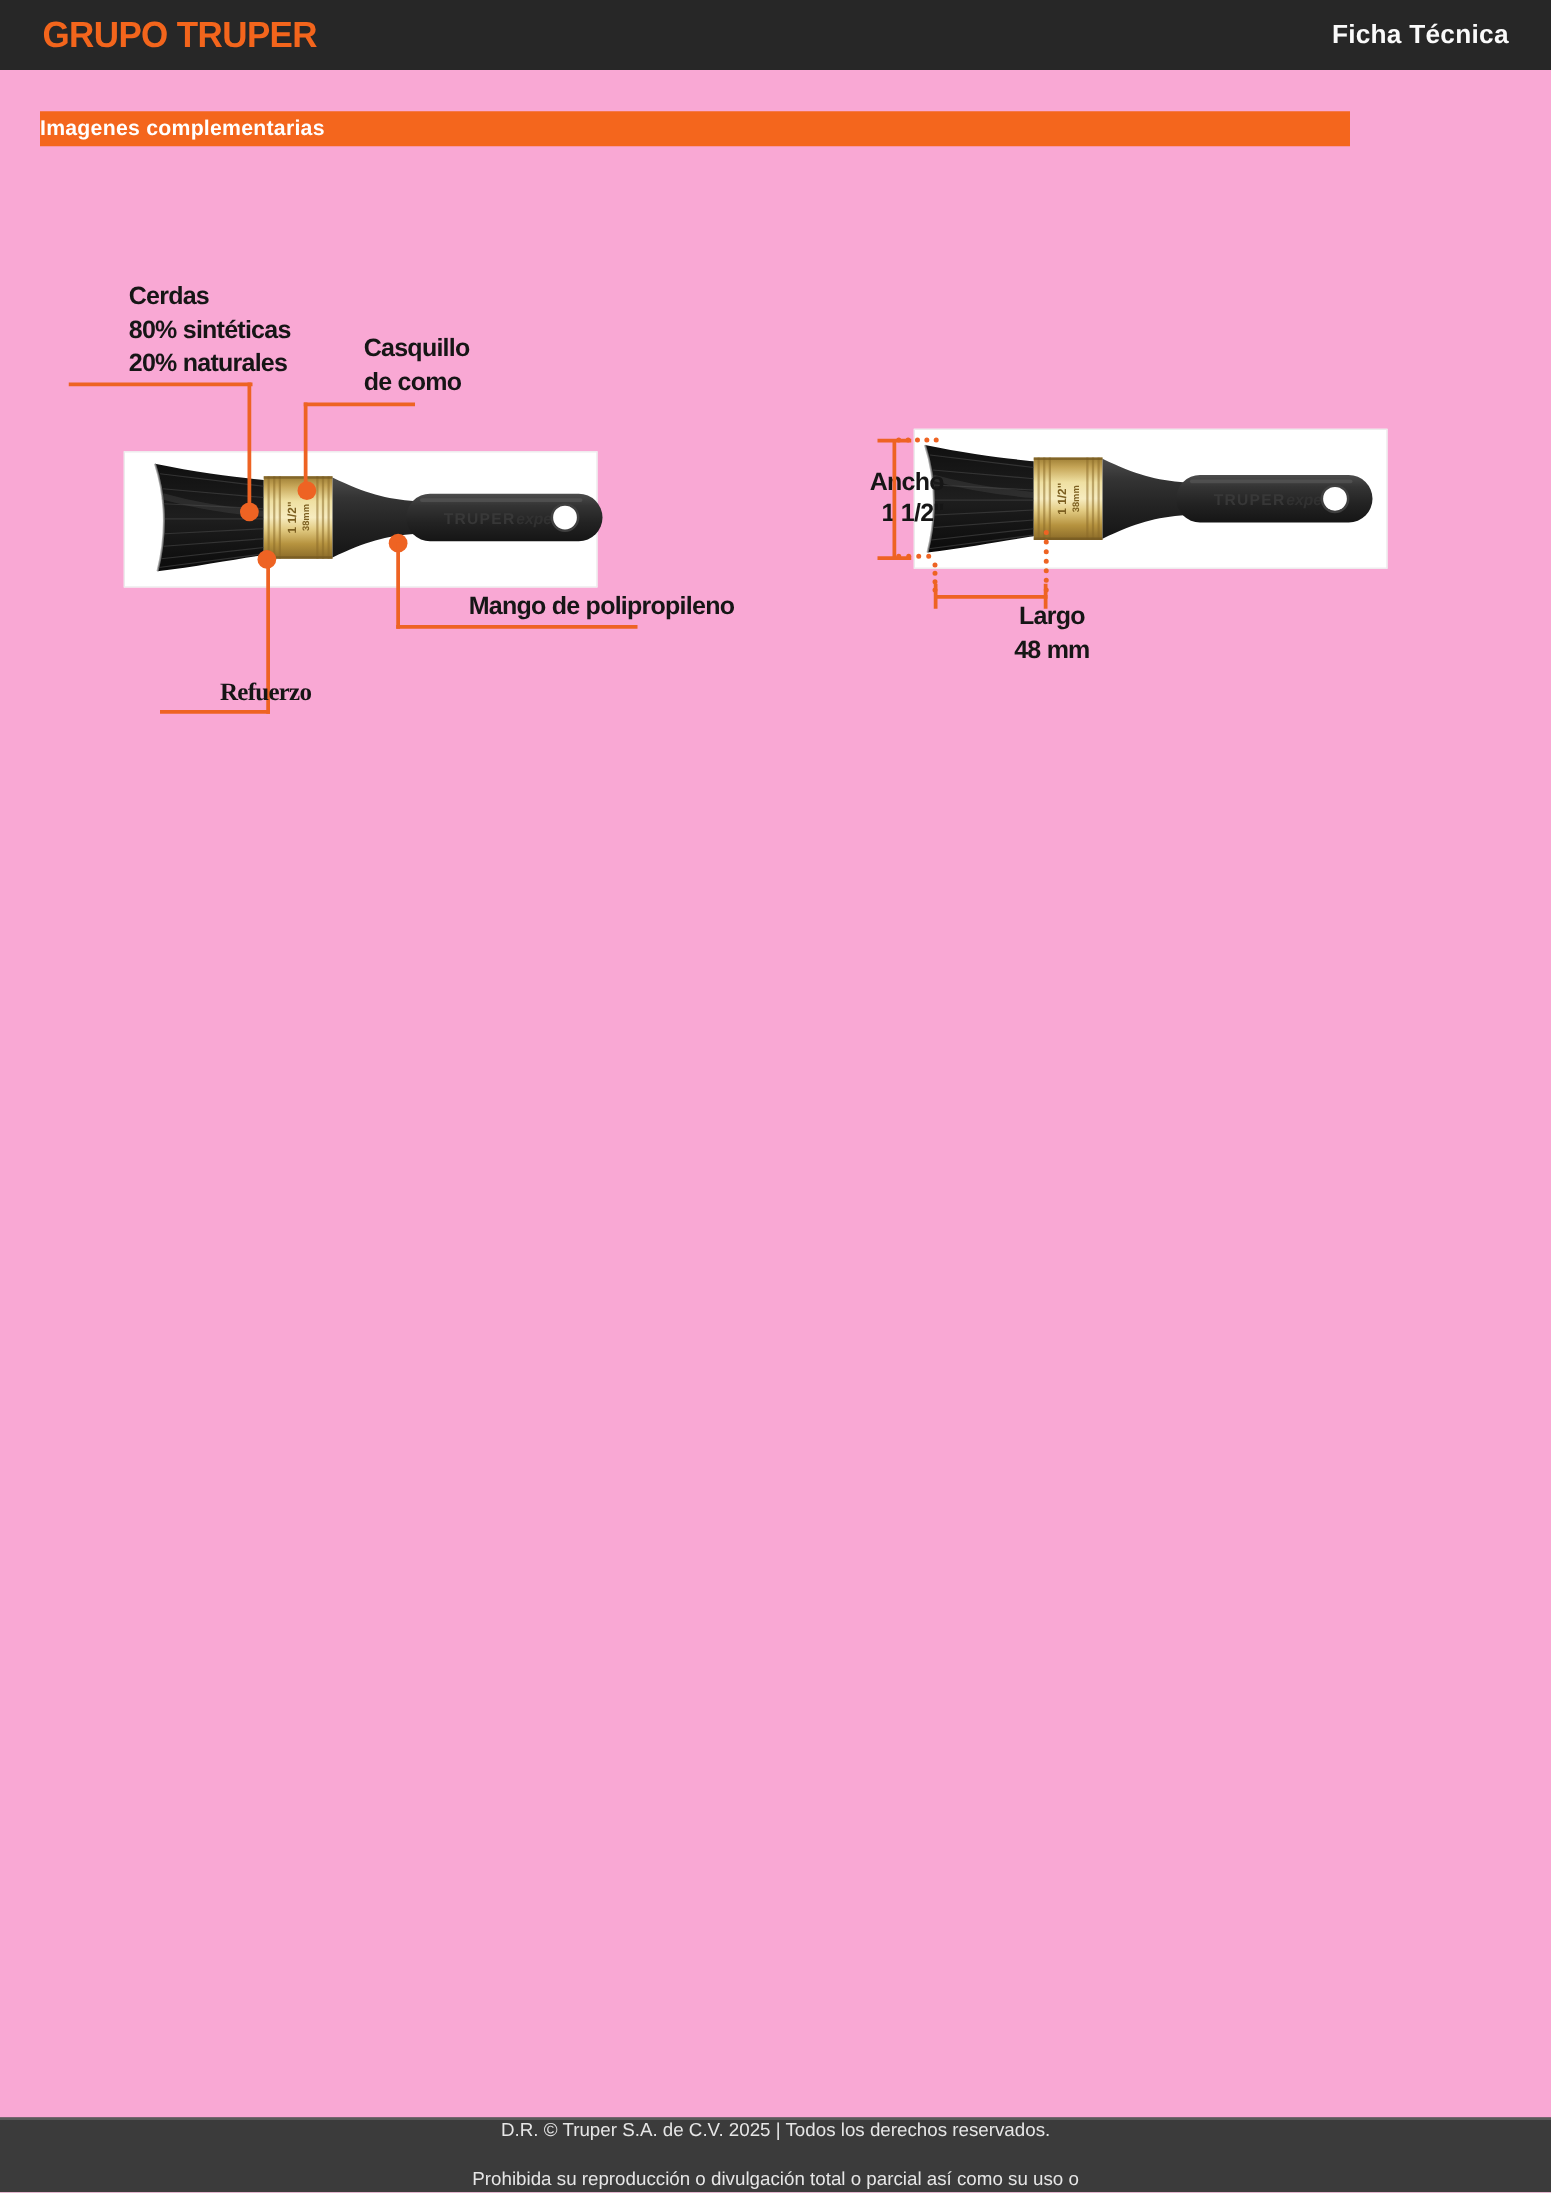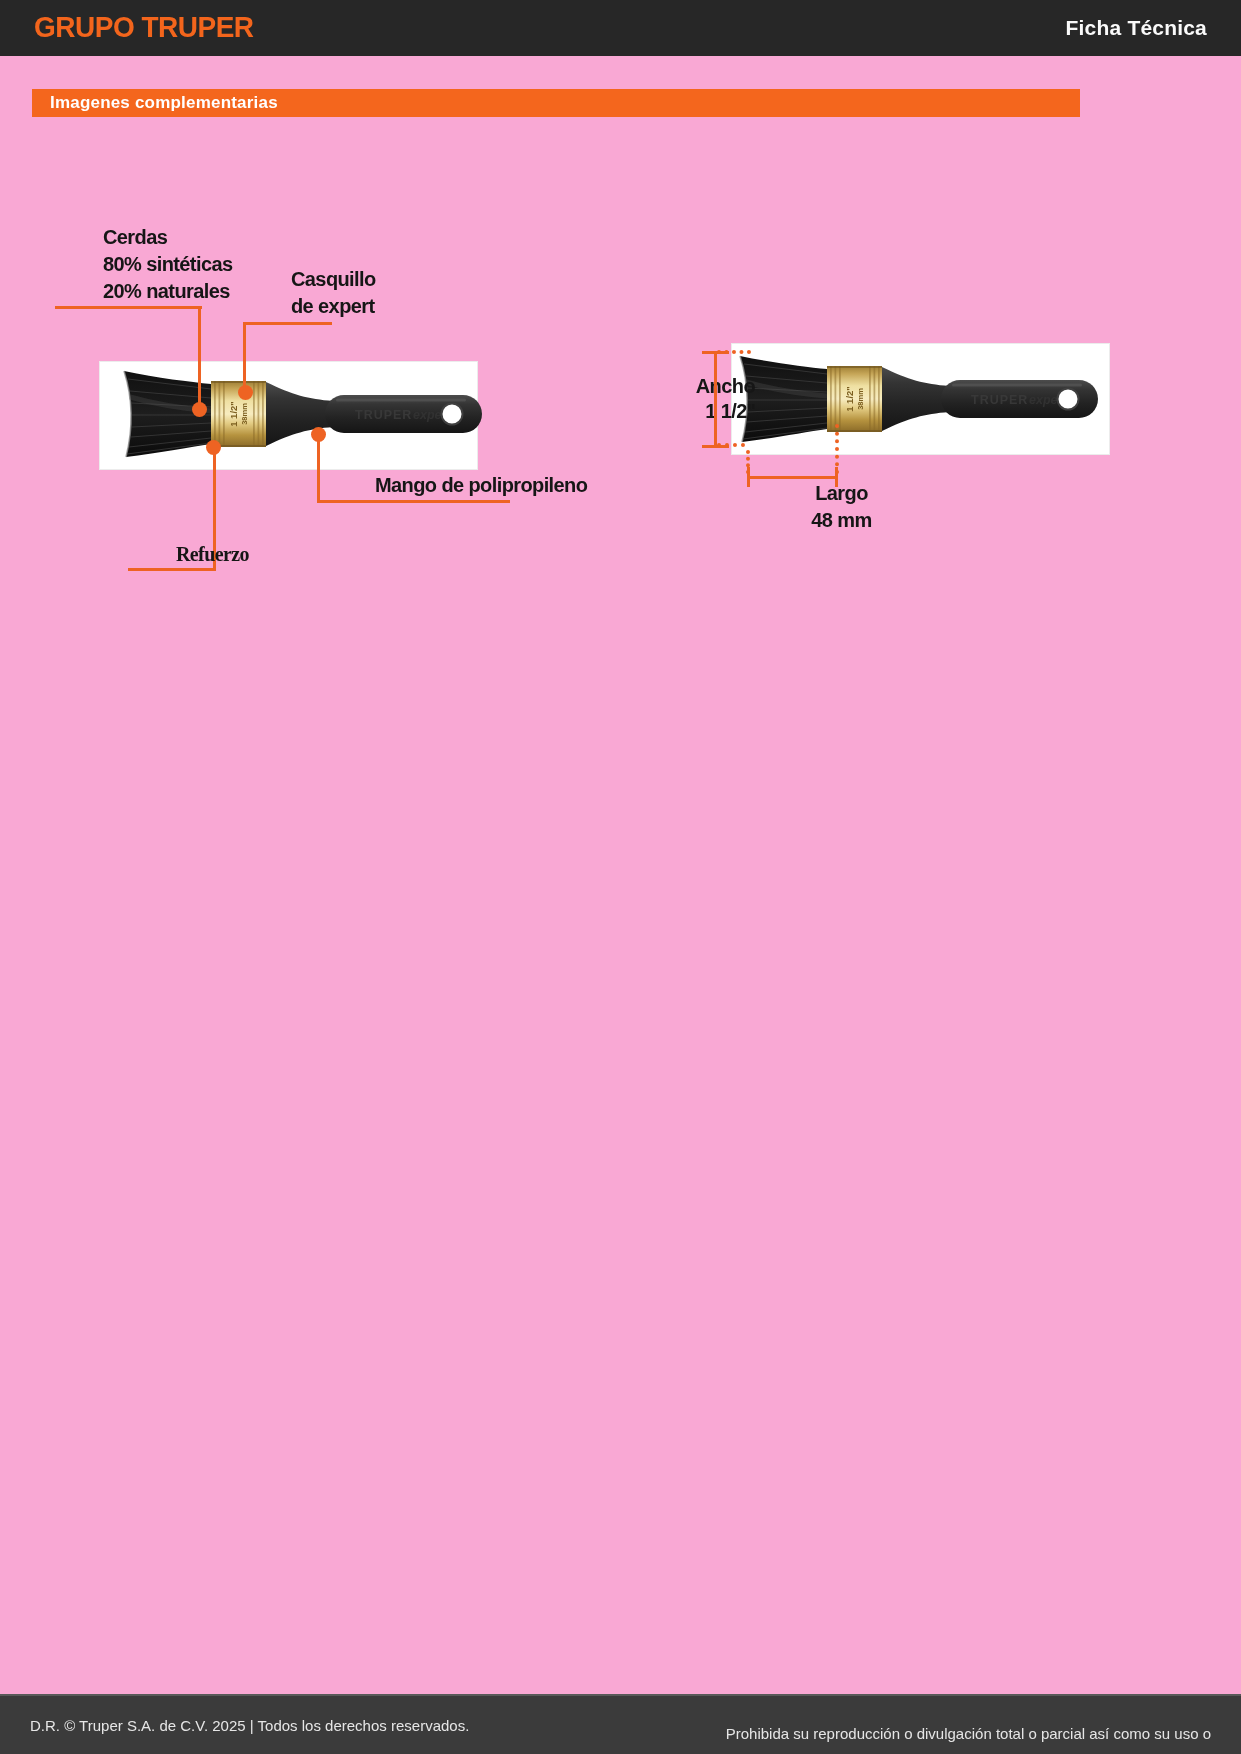--- a/index.html
+++ b/index.html
@@ -14,37 +14,37 @@
   .page{position:relative;width:1241px;height:1754px;background:#f9a8d4;overflow:hidden;}
 
   
   .header{position:absolute;left:0;top:0;width:1241px;height:56px;background:var(--header-bg);
           display:flex;align-items:center;justify-content:space-between;padding:0 34px;}
   .logo{color:#F3651C;font-size:28px;font-weight:bold;letter-spacing:-0.5px;transform:scaleY(1.04);}
   .doc-type{color:#fafafa;font-size:21px;font-weight:bold;letter-spacing:0.2px;}
 
   
   .banner{position:absolute;left:32px;top:89px;width:1048px;height:28px;background:var(--banner);
-          display:flex;align-items:center;padding-left:18px;}
+          display:flex;align-items:center;padding-left:0;}
   .banner-title{color:#fff;font-size:17px;font-weight:bold;letter-spacing:0.2px;}
 
   
   .lbl{position:absolute;color:var(--ink);font-size:20px;font-weight:bold;line-height:27px;letter-spacing:-0.6px;white-space:nowrap;margin-left:48px;}
   .line{position:absolute;background:var(--accent);}
   .dot{position:absolute;width:15px;height:15px;border-radius:50%;background:var(--accent);}
   .dotted-h{position:absolute;height:0;border-top:4px dotted var(--accent);}
   .dotted-v{position:absolute;width:0;border-left:4px dotted var(--accent);}
 
   .photo-frame{position:absolute;border:1px solid #ececec;background:#fff;}
 
   .brush-svg{position:absolute;}
 
   
   .footer{position:absolute;left:0;top:1694px;width:1241px;height:60px;background:var(--footer-bg);
-          border-top:2px solid #595959;display:flex;align-items:center;justify-content:space-between;padding:0 30px;}
+          border-top:2px solid #595959;display:flex;align-items:center;justify-content:space-between;padding:0 30px;flex-direction:column;}
   .footer-left{color:#E6E6E6;font-size:15px;}
   .footer-right{color:#E6E6E6;font-size:15px;line-height:21px;text-align:right;margin-top:16px;}
 </style>
 </head>
 <body>
 
 <div class="page">
 
   <svg width="0" height="0" style="position:absolute" aria-hidden="true">
     <defs>
@@ -127,21 +127,21 @@
     <div>Cerdas</div>
     <div>80% sintéticas</div>
     <div>20% naturales</div>
   </div>
   <div class="line" style="left:55px;top:306px;width:147px;height:3px;"></div>
   <div class="line" style="left:198px;top:306px;width:3px;height:106px;"></div>
   <div class="dot" style="left:192px;top:402px;"></div>
 
   <div class="lbl" style="left:243px;top:266px;">
     <div>Casquillo</div>
-    <div>de expert</div>
+    <div>de como</div>
   </div>
   <div class="line" style="left:243px;top:322px;width:89px;height:3px;"></div>
   <div class="line" style="left:243px;top:322px;width:3px;height:73px;"></div>
   <div class="dot" style="left:238px;top:385px;"></div>
 
   <div class="dot" style="left:311px;top:427px;"></div>
   <div class="line" style="left:317px;top:434px;width:3px;height:69px;"></div>
   <div class="line" style="left:317px;top:500px;width:193px;height:3px;"></div>
   <div class="lbl" style="left:327px;top:472px;">Mango de polipropileno</div>
 

